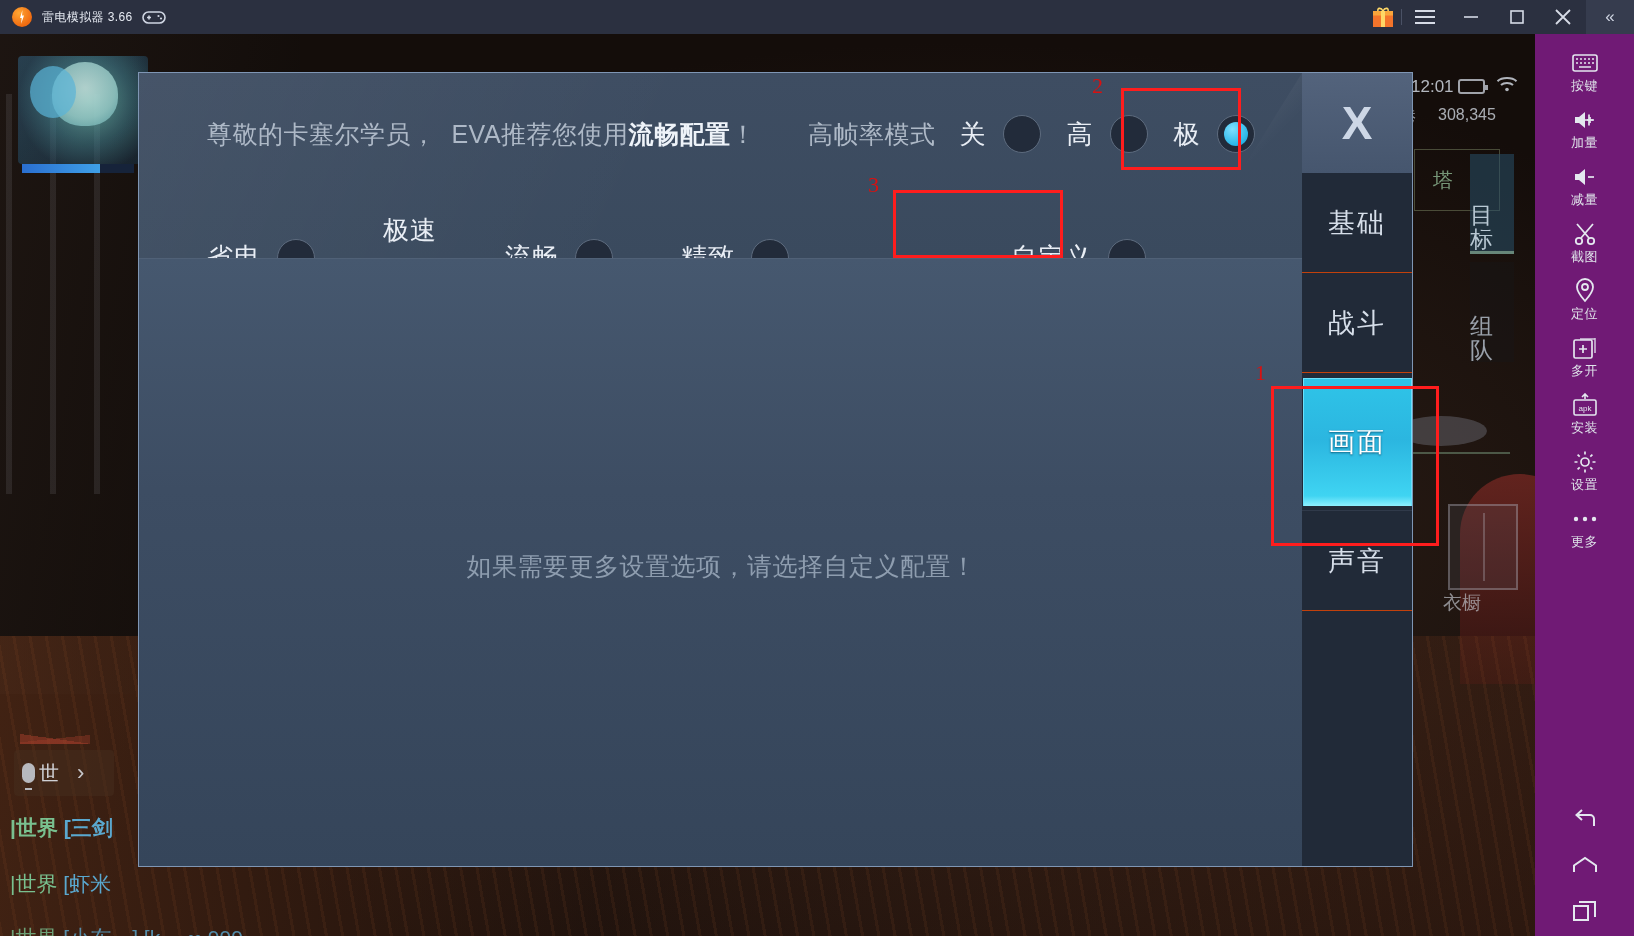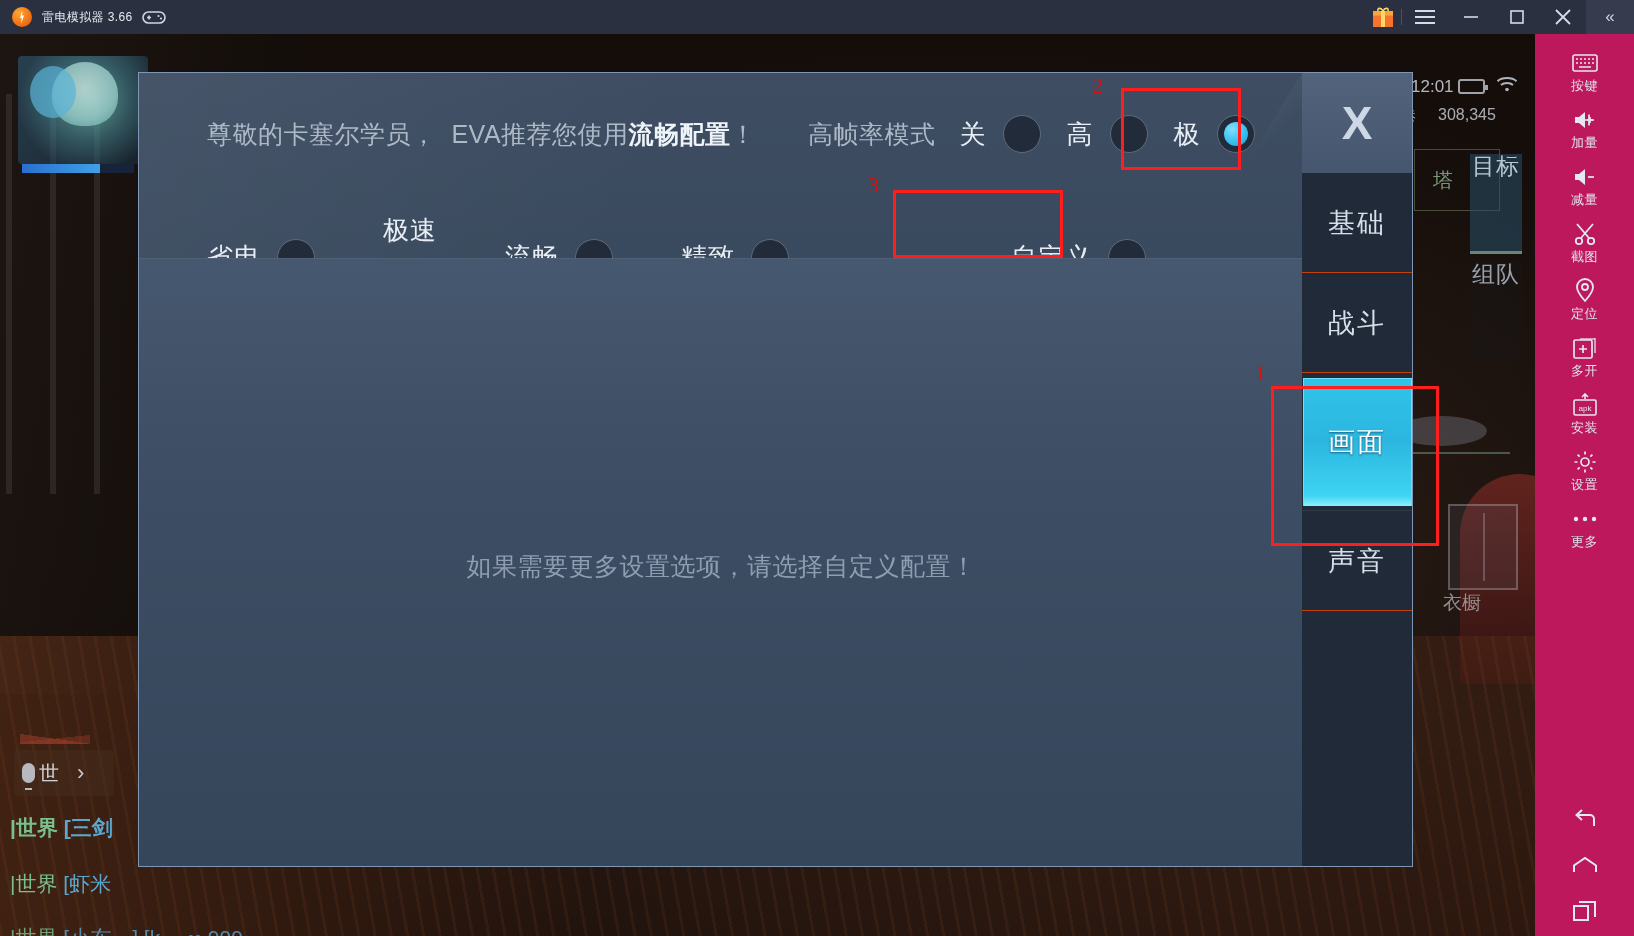--- a/index.html
+++ b/index.html
@@ -185,23 +185,23 @@
   .gcoin { left: 1438px; top: 72px; font-size: 16px; opacity: .8; }
   .gport { left: 1400px; top: 72px; font-size: 16px; opacity: .75; }
   .gtower { left: 1433px; top: 133px; font-size: 20px; color: #9fd0a6; opacity: .7; }
   .tower-frame {
     position: absolute; left: 1414px; top: 115px; width: 86px; height: 62px;
     border: 1px solid rgba(170,190,140,.35);
   }
 
   
   .gbtn {
-    position: absolute; width: 52px; height: 100px;
+    position: absolute; width: 44px; height: 100px;
     display: flex; flex-direction: column; align-items: center;
-    justify-content: flex-start; line-height: 1.05;
+    justify-content: flex-end; line-height: 1.05;
     font-size: 23px; letter-spacing: 1px;
   }
   .gbtn-target {
     left: 1470px; top: 120px;
     background: rgba(40,80,105,.55);
     color: #b9c9d4;
     border-bottom: 3px solid rgba(150,190,160,.6);
   }
   .gbtn-team {
     left: 1470px; top: 228px;
@@ -233,21 +233,21 @@
   .chat-tag { color: #79c08f; }
   .chat-body { color: #5aa8cf; }
   .chat-1 { top: 780px; font-weight: bold; }
   .chat-2 { top: 836px; }
   .chat-3 { top: 890px; opacity: .8; }
 
   
   #sidebar {
     position: absolute; right: 0; top: 34px;
     width: 99px; height: 902px;
-    background: #be185d;
+    background: #701a75;
     display: flex; flex-direction: column; align-items: center;
     padding-top: 10px;
     z-index: 40;
   }
   .sb-item {
     width: 99px; height: 57px;
     display: flex; flex-direction: column; align-items: center;
     justify-content: center; gap: 2px;
     color: #dfe3ea; cursor: default;
   }

